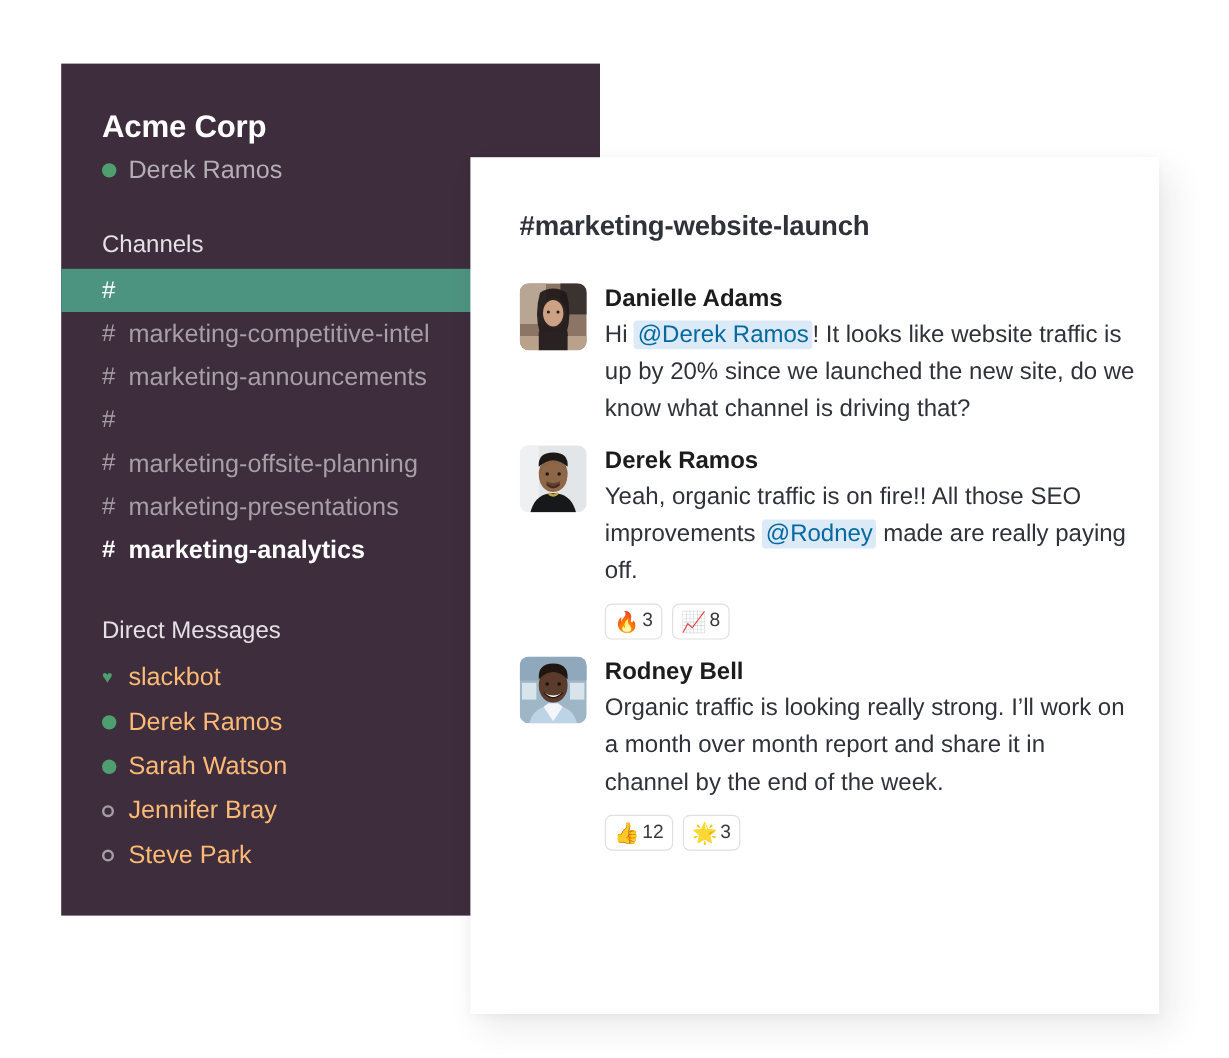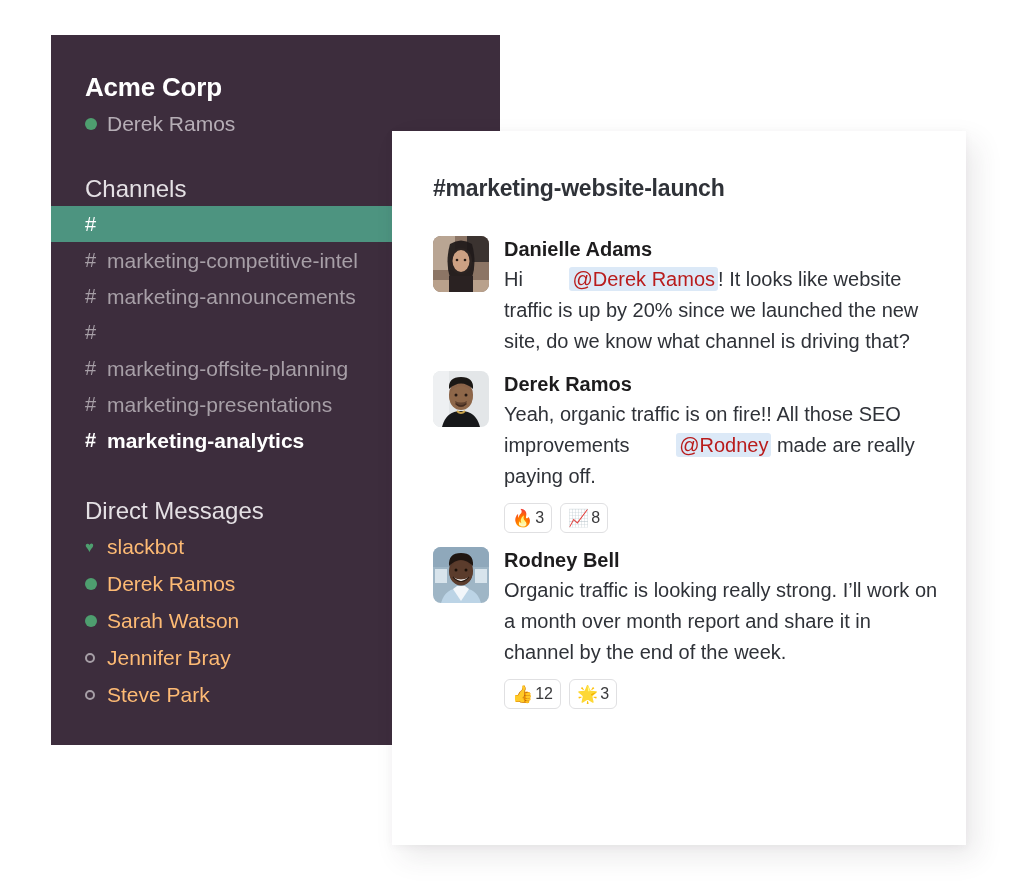--- a/index.html
+++ b/index.html
@@ -17,21 +17,21 @@
 
   #app-root {
     position: absolute;
     inset: 0;
   }
 
   
   #sidebar {
     position: absolute;
     left: 51px;
-    top: 35px;
+    top: 53px;
     width: 449px;
     height: 710px;
     background: #3d2d3d;
     box-sizing: border-box;
     padding: 0;
     overflow: hidden;
     z-index: 1;
   }
 
   #workspace-title {
@@ -63,21 +63,21 @@
   }
   #workspace-user .user-name {
     font-size: 21px;
     color: #b6aeb6;
     line-height: 1;
   }
 
   .section-header {
     position: absolute;
     left: 34px;
-    font-size: 24px;
+    font-size: 20px;
     color: #e4e0e4;
     white-space: nowrap;
   }
   #channels-header { top: 140px; }
   #dms-header      { top: 462px; }
 
   .channel-list {
     position: absolute;
     left: 0;
     top: 171px;
@@ -230,25 +230,24 @@
     line-height: 1.25;
     margin-bottom: 2px;
     white-space: nowrap;
   }
   .message .text {
     font-size: 20px;
     color: #2f3238;
     line-height: 1.55;
   }
   .mention {
-    color: #b91c1c;
+    color: #0369a1;
     background: #dce9f7;
     border-radius: 3px;
     padding: 1px 3px;
-    margin-left: 41px;
   }
 
   .reactions {
     display: flex;
     gap: 8px;
     margin-top: 11px;
   }
   .reaction-pill {
     display: inline-flex;
     align-items: center;

